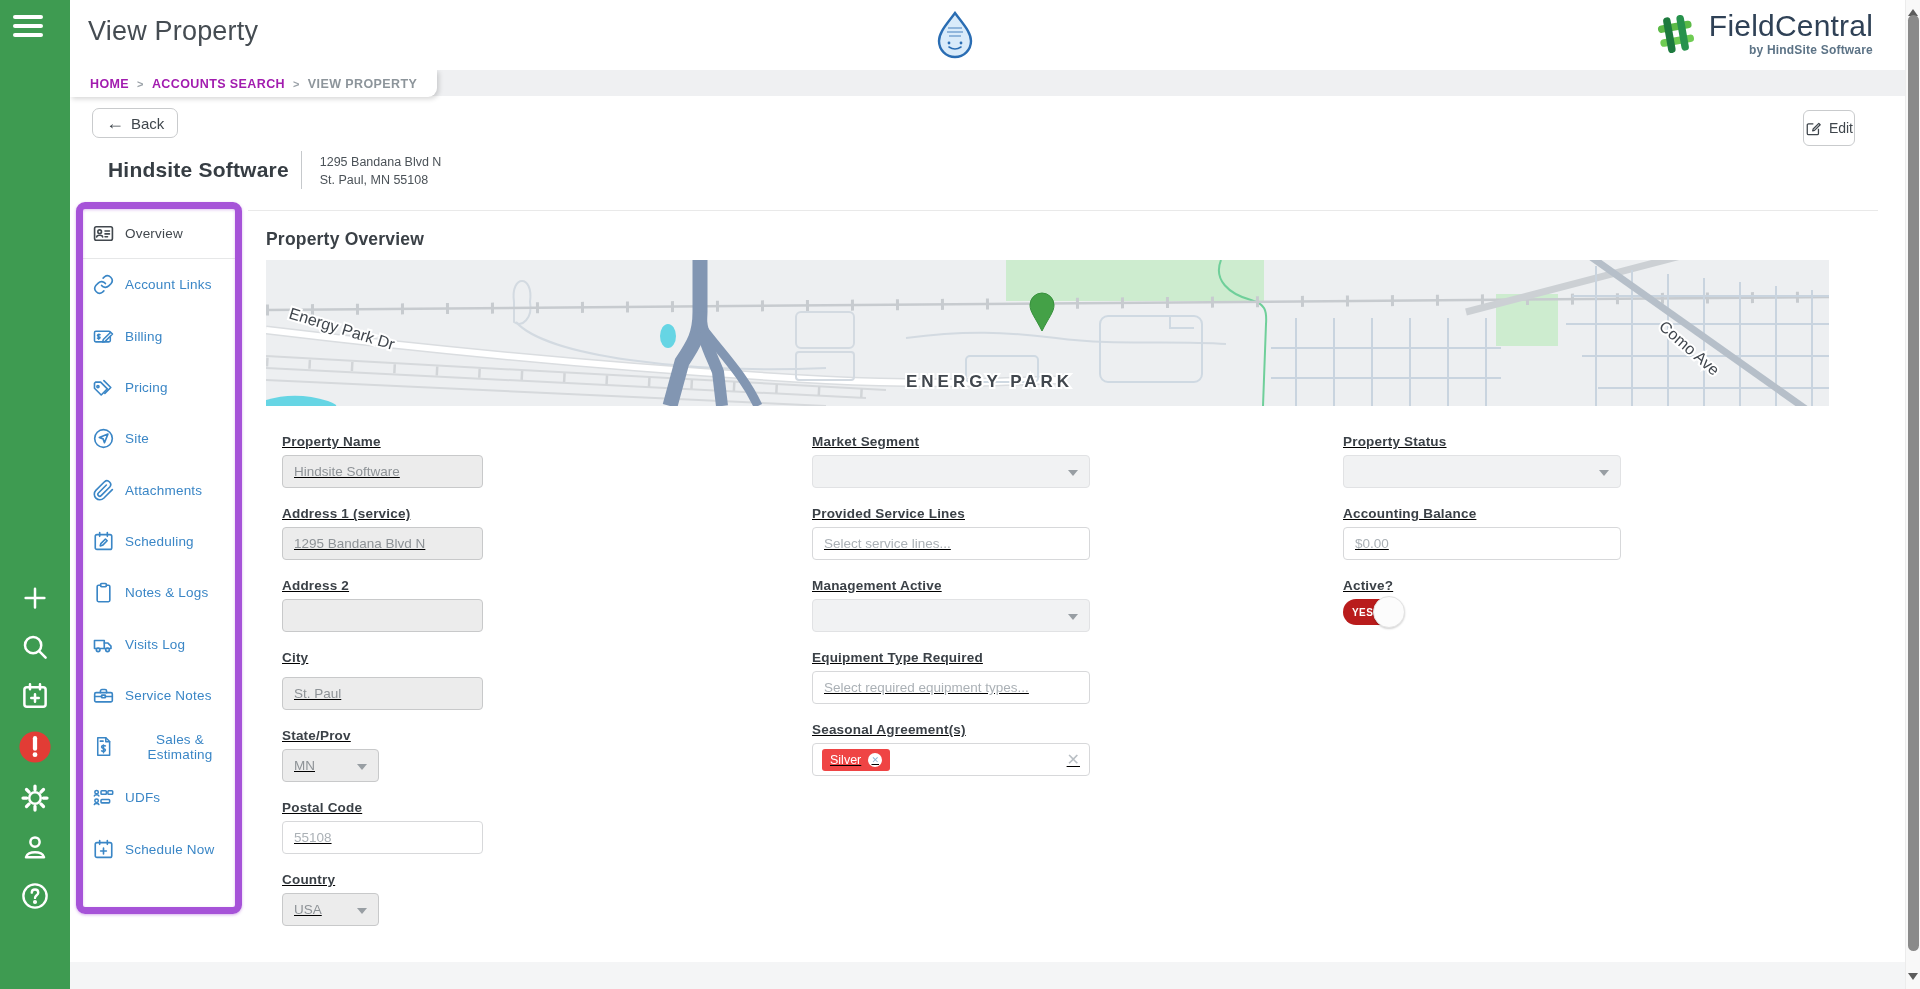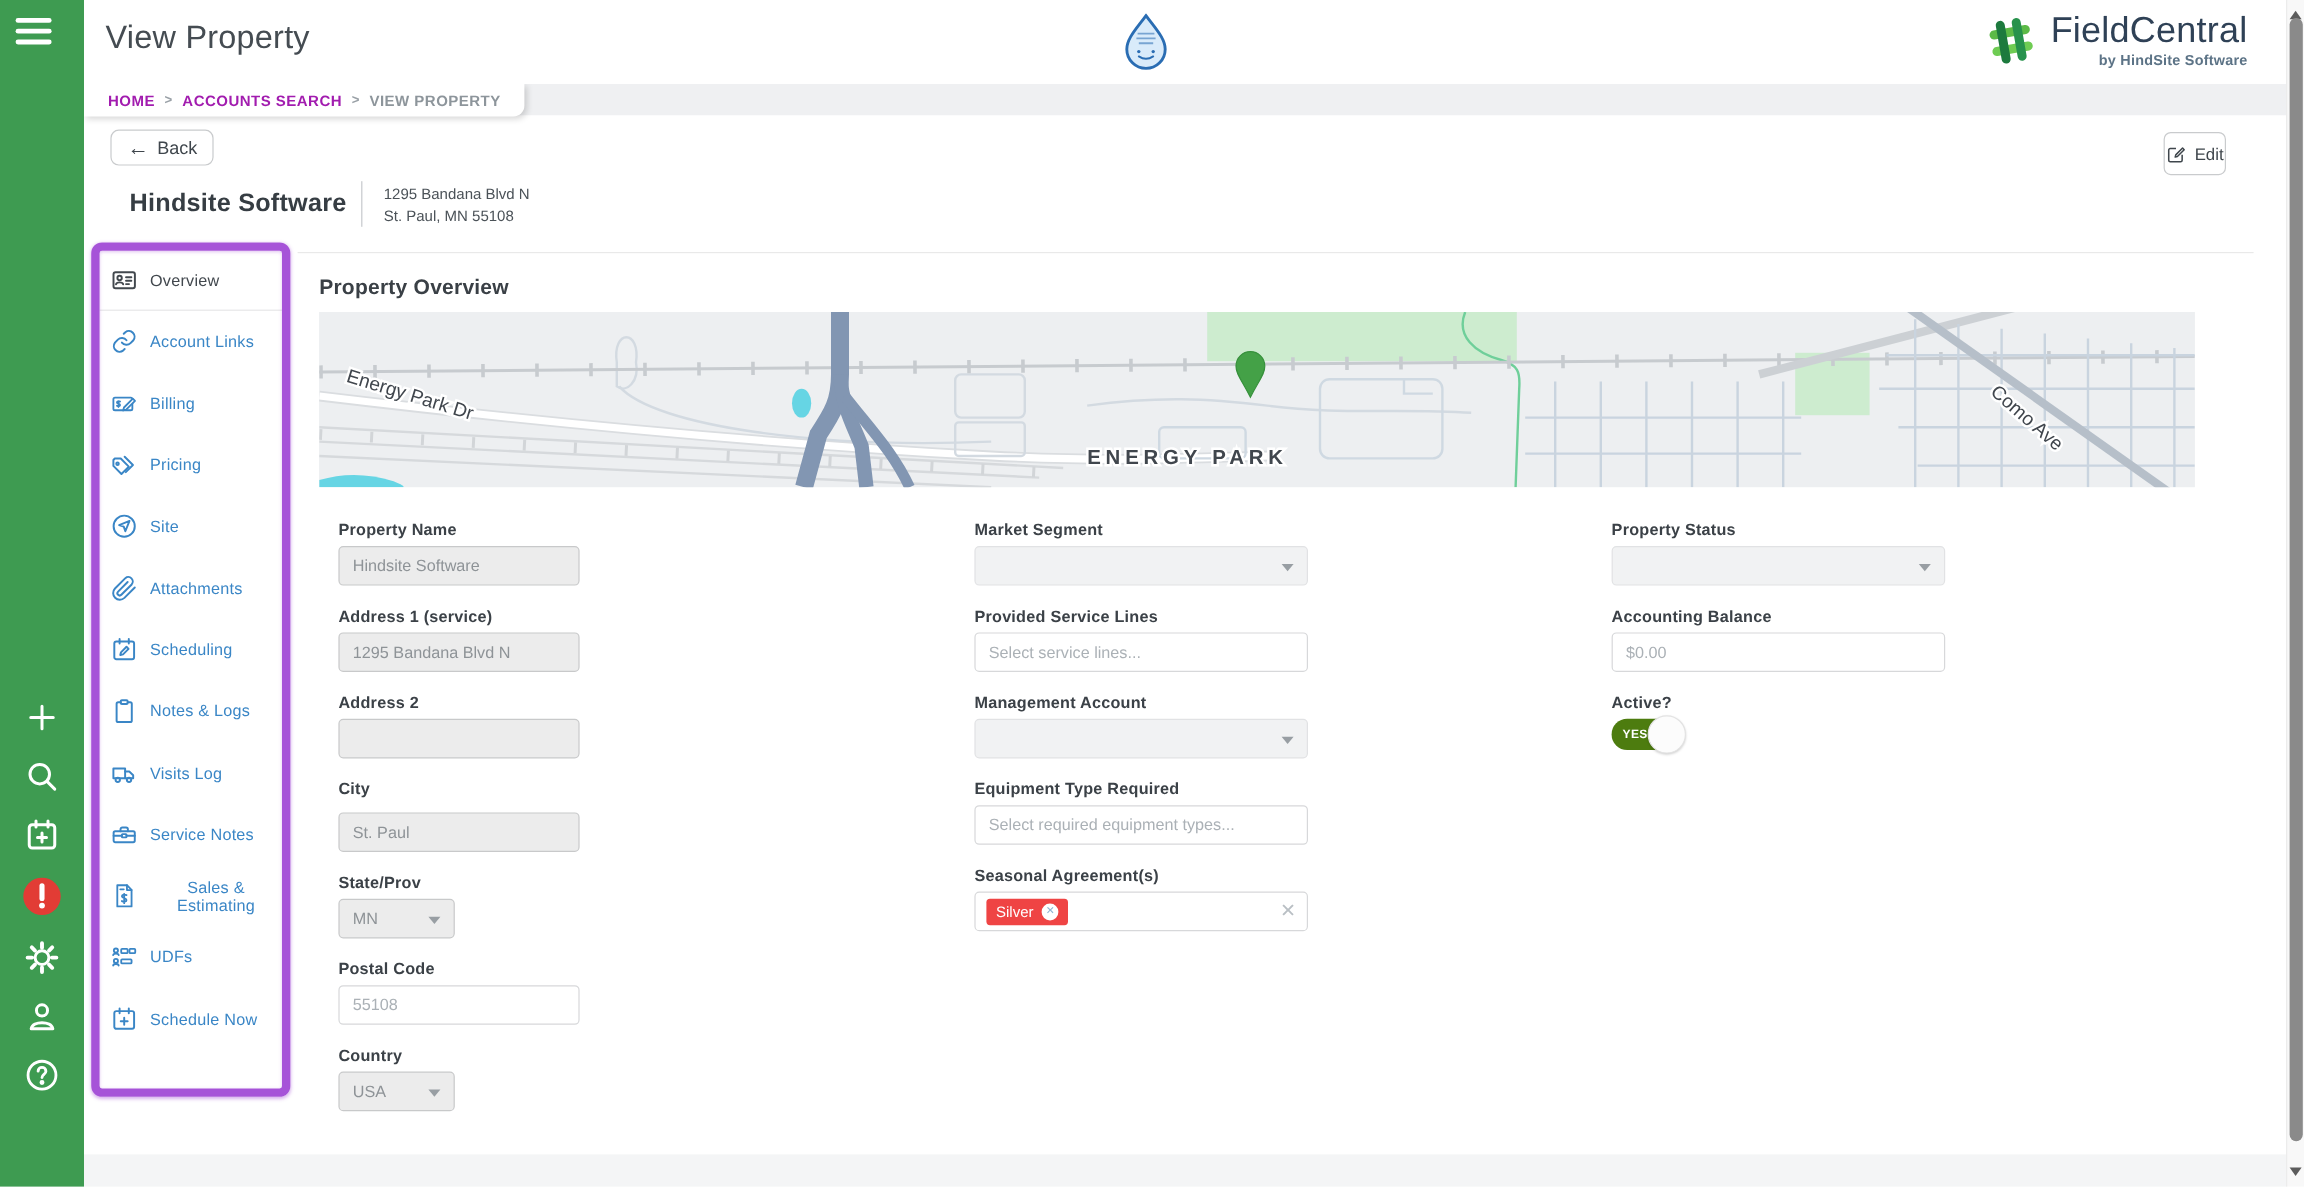--- a/index.html
+++ b/index.html
@@ -75,42 +75,42 @@
   .panel { position:absolute; left:178px; top:114px; width:1630px; height:752px; border-top:1px solid #e9e9e9; }
   .panel-title { position:absolute; left:18px; top:18px; font-size:17.5px; font-weight:bold; color:#3a4046; letter-spacing:.2px; }
   .map { position:absolute; left:18px; top:49px; width:1563px; height:146px; background:#edeff1; cursor:grab; }
   .mlab { fill:#40464d; stroke:#fff; stroke-width:4px; paint-order:stroke; font-weight:500;
     font-family:"Liberation Sans","DejaVu Sans",sans-serif; }
   .mlab.big { font-weight:bold; letter-spacing:4px; }
 
   
   .col { position:absolute; top:223px; }
   .col1 { left:34px; } .col2 { left:564px; } .col3 { left:1095px; }
-  .field { margin-bottom:18px; }
+  .field { margin-bottom:18px;text-decoration:underline; }
   .field.mt8 { margin-top:8px; }
   .field > label { display:block; font-size:13.5px; font-weight:bold; color:#3b4147; margin-bottom:6px; letter-spacing:.2px; }
   .ctl { height:33px; border-radius:4px; font-size:13.5px; padding:0 11px; display:flex; align-items:center;
     font-family:inherit; outline:none; }
   input.ctl { width:100%; }
   .gray  { background:#ececec; border:1px solid #c8c9ca; color:#8e9397; }
   .lightsel { background:#f1f2f3; border:1px solid #e1e2e4; color:#8e9397; }
   .white { background:#fff; border:1px solid #d7d8da; color:#abb1b6; }
   .white::placeholder { color:#abb1b6; opacity:1; }
   .gray::placeholder { color:#8e9397; opacity:1; }
   .w278 { width:278px; } .w149 { width:149px;margin-top:12px; } .w150 { width:150px; } .w97 { width:97px; }
   .sel { position:relative; padding-right:26px; cursor:default; }
   .sel::after { content:""; position:absolute; right:11px; top:14px;
     border:5px solid transparent; border-top:6px solid #989ea3; }
   .tagbox { gap:8px; padding:0 9px; }
   .tag { background:#ef4444; color:#fff; font-size:12.5px; padding:4px 8px; border-radius:3px;
     display:inline-flex; align-items:flex-end; gap:7px; cursor:pointer; }
   .tag-x { width:14px; height:14px; border-radius:50%; background:#fff; color:#8cb3d3;
     font-size:9px; font-weight:bold; display:flex; align-items:center; justify-content:center; }
   .clear-x { margin-left:auto; color:#b9bfc4; font-size:16px; cursor:pointer; line-height:1; }
-  .toggle { position:relative; width:59px; height:26px; border-radius:13px; background:#4d7c0f; cursor:pointer; margin-top:3px; }
+  .toggle { position:relative; width:59px; height:26px; border-radius:13px; background:#b91c1c; cursor:pointer; margin-top:3px; }
   .toggle .on-label { position:absolute; left:9px; top:8px; font-size:10px; font-weight:bold; color:#fff; letter-spacing:.4px; }
   .knob { position:absolute; right:-3px; top:-3px; width:32px; height:32px; border-radius:50%;
     background:#fcfcfc; border:1px solid #e3e3e3; box-shadow:0 1px 2px rgba(0,0,0,.18); }
 </style>
 </head>
 <body>
 
 <div class="rail">
   <div class="hamburger">
       <div></div>
@@ -429,21 +429,21 @@
           <label>Market Segment</label>
           <div class="ctl lightsel sel w278">
             <span></span>
           </div>
         </div>
         <div class="field">
           <label>Provided Service Lines</label>
           <input class="ctl white w278" placeholder="Select service lines..." style="">
         </div>
         <div class="field">
-          <label>Management Account</label>
+          <label>Management Active</label>
           <div class="ctl lightsel sel w278">
             <span></span>
           </div>
         </div>
         <div class="field">
           <label>Equipment Type Required</label>
           <input class="ctl white w278" placeholder="Select required equipment types..." style="">
         </div>
         <div class="field">
           <label>Seasonal Agreement(s)</label>

